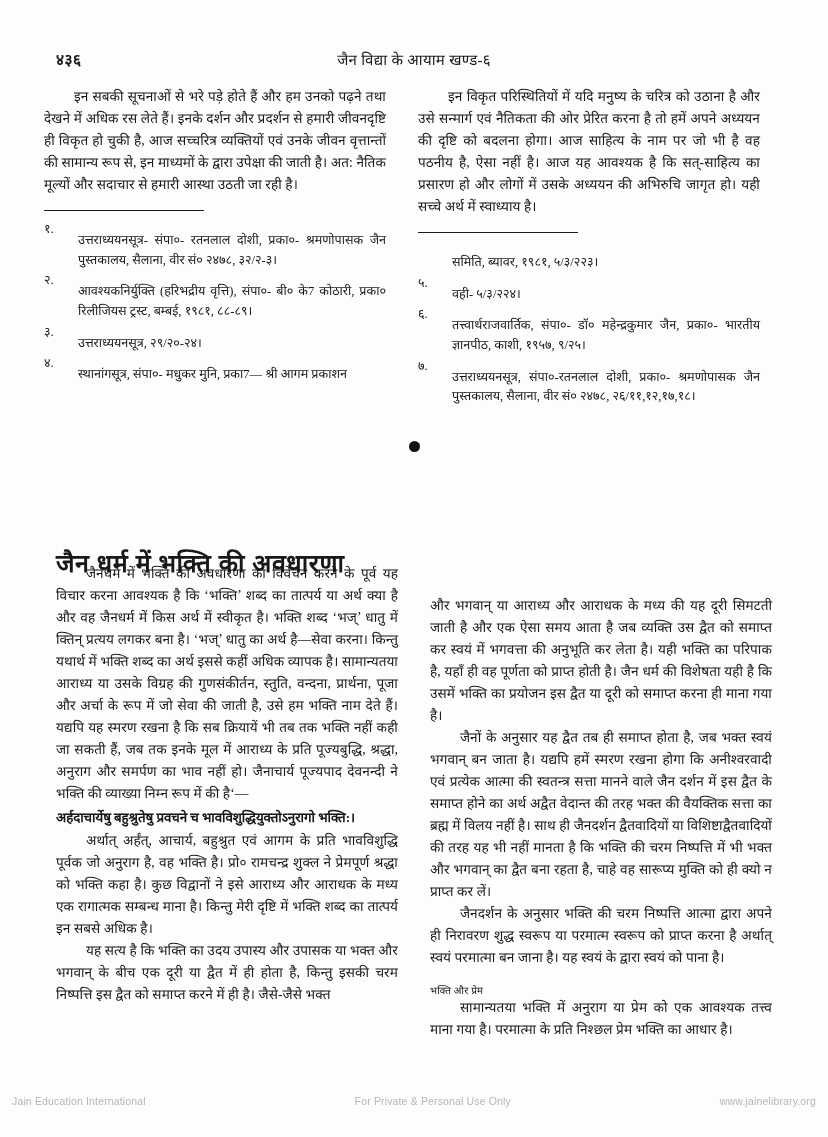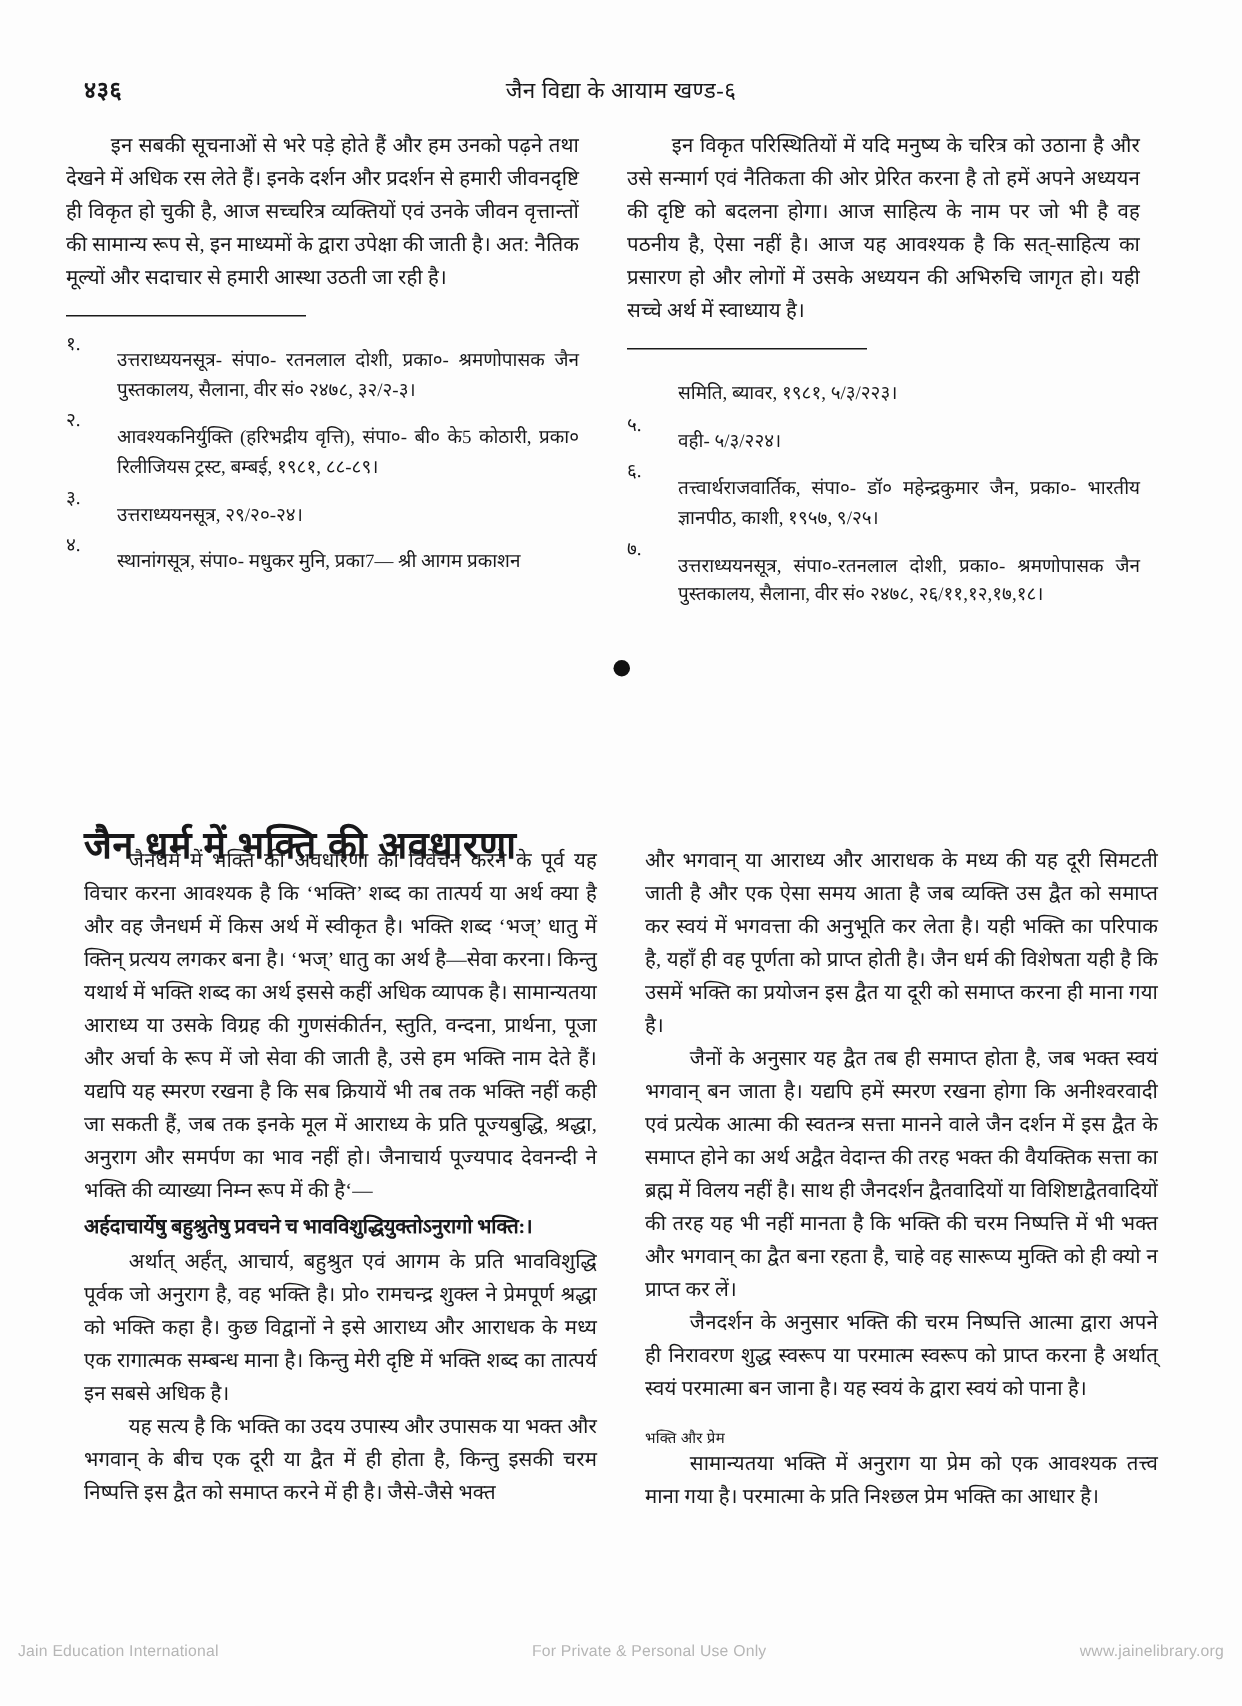--- a/index.html
+++ b/index.html
@@ -63,21 +63,21 @@
 
   p.body {
     margin: 0;
     font-size: 13.6px;
     line-height: 1.62;
     text-align: justify;
     text-justify: inter-word;
     text-indent: 2.2em;
     letter-spacing: 0.1px;
   }
-  p.body.noindent { text-indent: 0; }
+  p.body.noindent { text-indent: 0; margin-top: 32px; }
 
   
   .fn-rule {
     width: 160px;
     height: 0;
     border-top: 1.6px solid #1a1a1a;
     margin: 14px 0 9px 0;
   }
 
   ol.footnotes,
@@ -192,21 +192,21 @@
     <div class="col">
       <p class="body">इन सबकी सूचनाओं से भरे पड़े होते हैं और हम उनको पढ़ने तथा देखने में अधिक रस लेते हैं। इनके दर्शन और प्रदर्शन से हमारी जीवनदृष्टि ही विकृत हो चुकी है, आज सच्चरित्र व्यक्तियों एवं उनके जीवन वृत्तान्तों की सामान्य रूप से, इन माध्यमों के द्वारा उपेक्षा की जाती है। अत: नैतिक मूल्यों और सदाचार से हमारी आस्था उठती जा रही है।</p>
       <div class="fn-rule"></div>
       <ul class="footnotes">
         <li class="fn">
           <span class="fn-num">१.</span>
           <span class="fn-text">उत्तराध्ययनसूत्र- संपा०- रतनलाल दोशी, प्रका०- श्रमणोपासक जैन पुस्तकालय, सैलाना, वीर सं० २४७८, ३२/२-३।</span>
         </li>
         <li class="fn">
           <span class="fn-num">२.</span>
-          <span class="fn-text">आवश्यकनिर्युक्ति (हरिभद्रीय वृत्ति), संपा०- बी० के5 कोठारी, प्रका० रिलीजियस ट्रस्ट, बम्बई, १९८१, ८८-८९।</span>
+          <span class="fn-text">आवश्यकनिर्युक्ति (हरिभद्रीय वृत्ति), संपा०- बी० के7 कोठारी, प्रका० रिलीजियस ट्रस्ट, बम्बई, १९८१, ८८-८९।</span>
         </li>
         <li class="fn">
           <span class="fn-num">३.</span>
           <span class="fn-text">उत्तराध्ययनसूत्र, २९/२०-२४।</span>
         </li>
         <li class="fn">
           <span class="fn-num">४.</span>
           <span class="fn-text">स्थानांगसूत्र, संपा०- मधुकर मुनि, प्रका7— श्री आगम प्रकाशन</span>
         </li>
       </ul>

